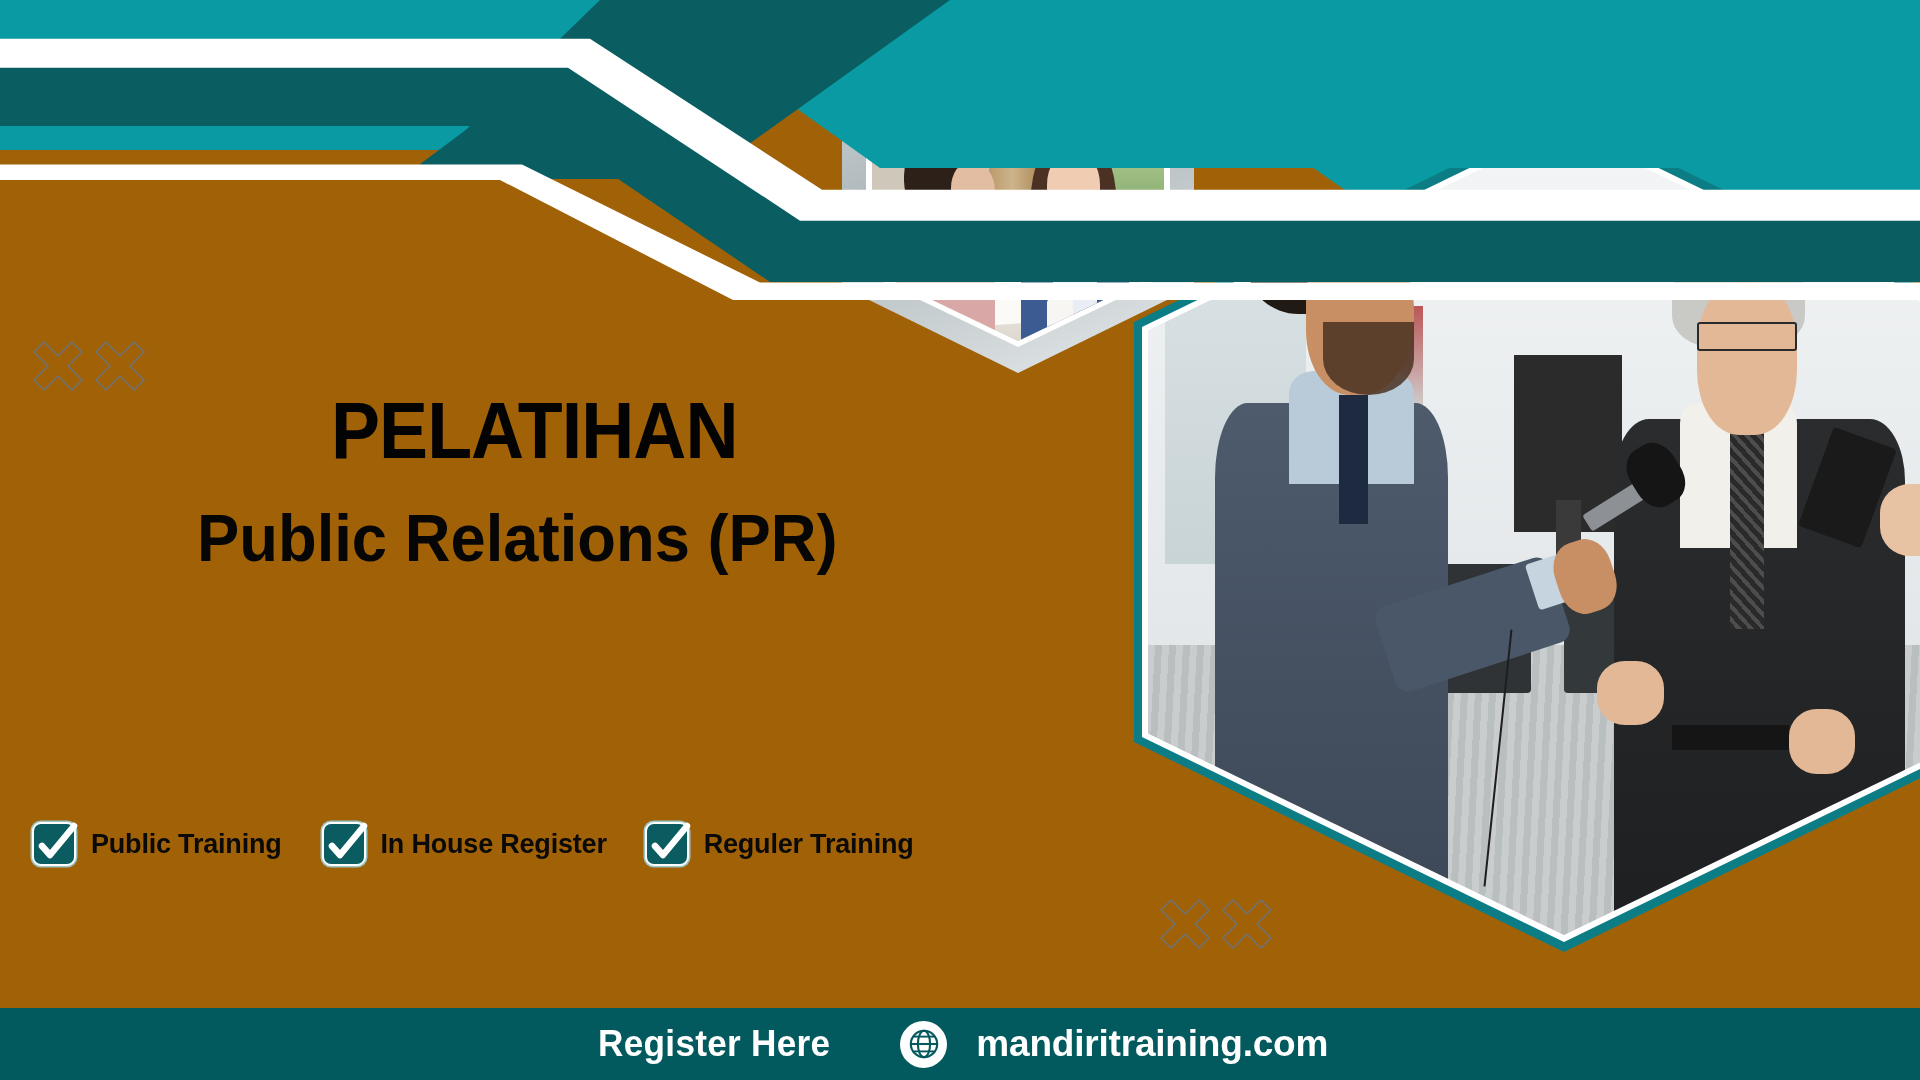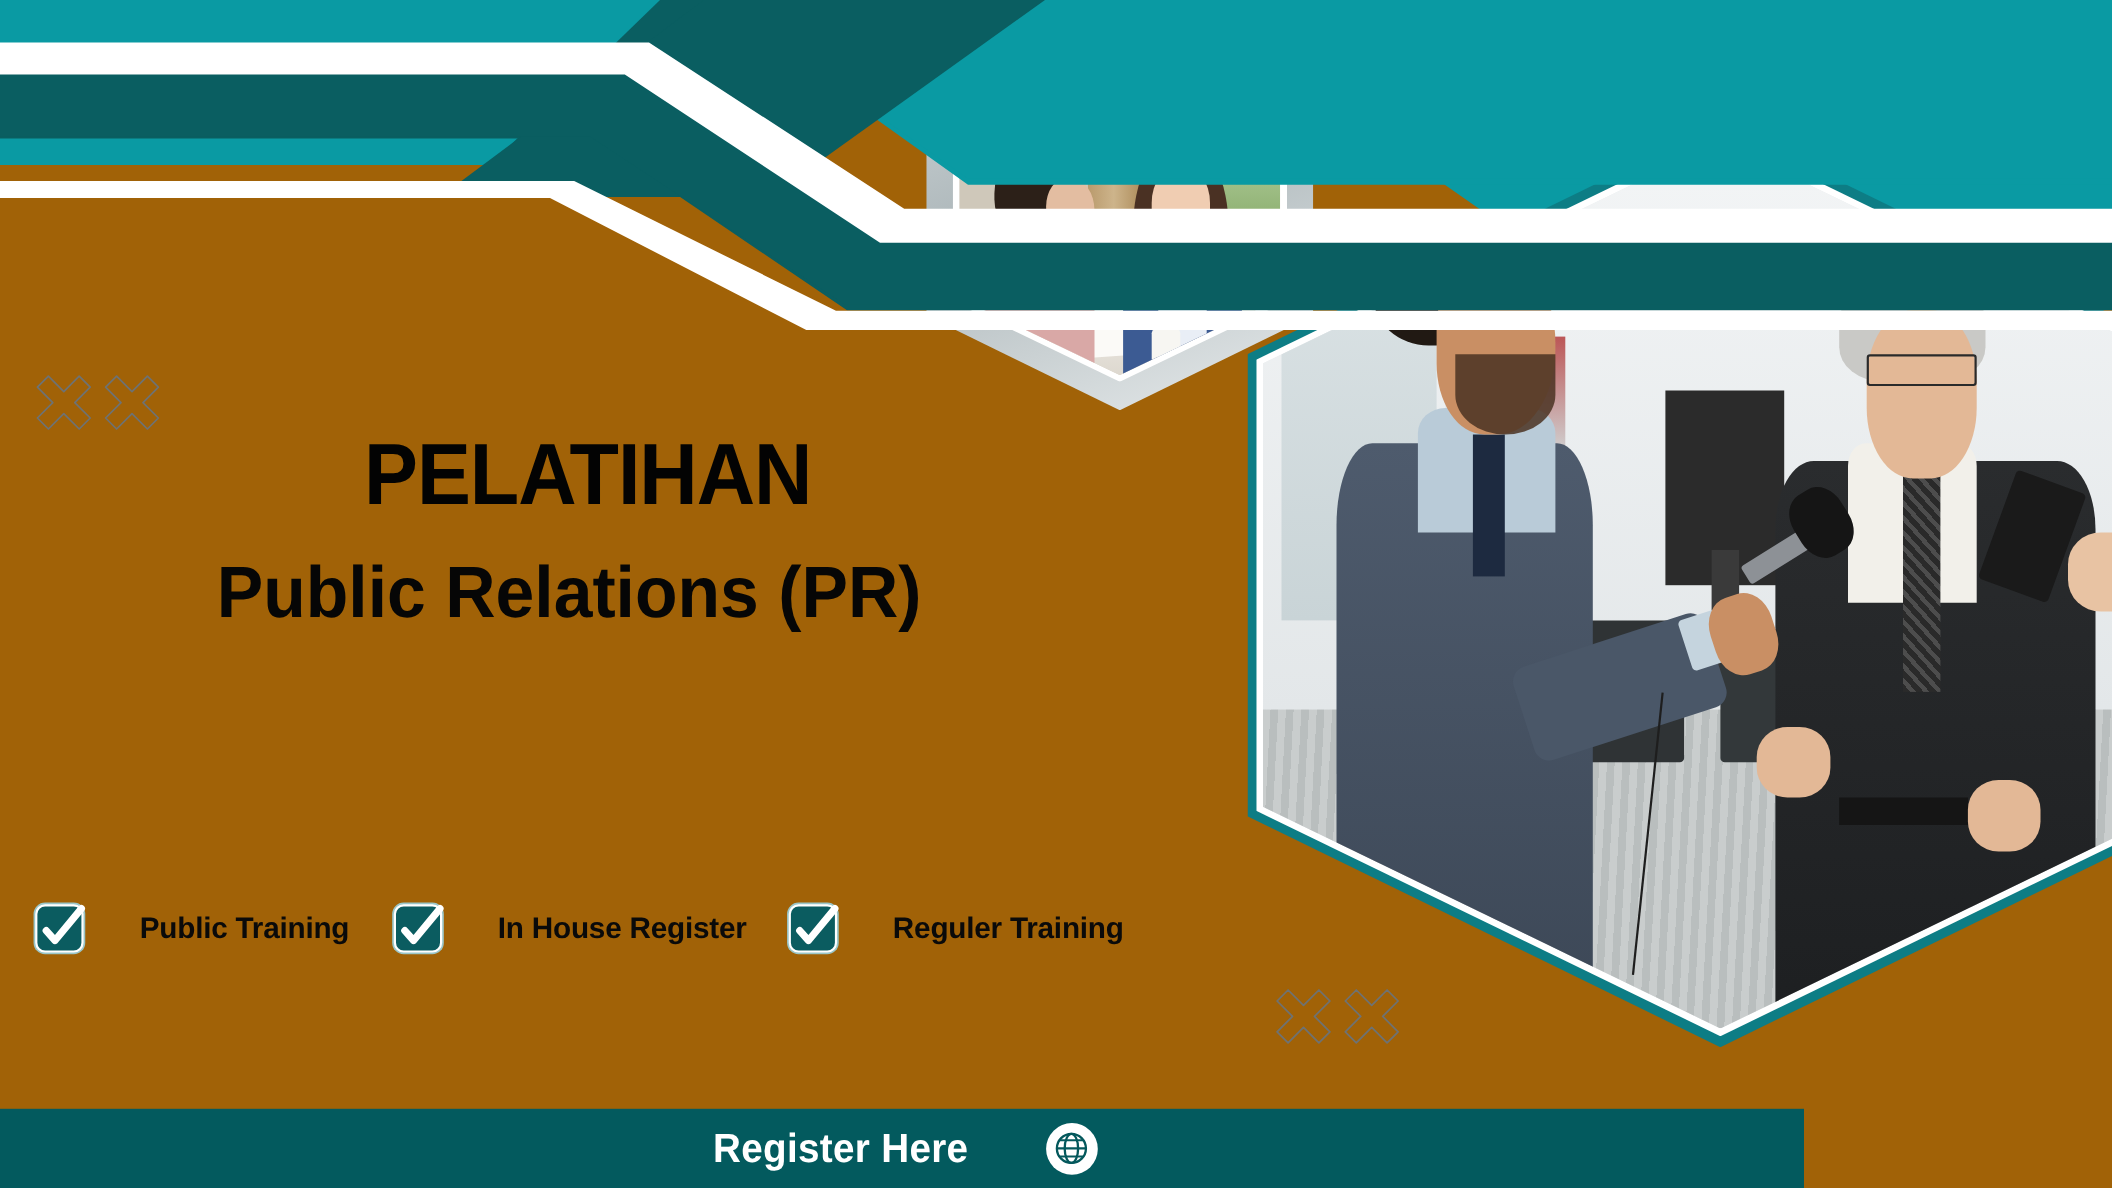--- a/index.html
+++ b/index.html
@@ -187,21 +187,21 @@
     transform-origin:left center;
     white-space:nowrap;
   }
 
   
   .checks {
     position:absolute; left:32px; top:822px;
     display:flex; align-items:center; gap:0;
     white-space:nowrap;
   }
-  .check-item { display:flex; align-items:center;gap:36px; }
+  .check-item { display:flex; align-items:center; }
   .check-item.it0 { margin-right:40px; }
   .check-item.it1 { margin-right:38px; }
   .check-box {
     position:relative;
     width:44px; height:44px;
     border-radius:9px;
     background:#0b5c60;
     border:2.5px solid #ffffff;
     box-shadow:0 0 0 1.5px #9bc6c8;
     display:inline-block;
@@ -213,21 +213,21 @@
     font-family:"Liberation Sans", sans-serif;
     font-weight:bold;
     font-size:27px;
     color:#0a0a0a;
     letter-spacing:-0.2px;
   }
 
   
   .footer {
     position:absolute; left:0; bottom:0;
-    width:1640px; height:72px;
+    width:1920px; height:72px;
     background:#035a5e;
     display:flex; align-items:center; justify-content:center;
   }
   .footer-inner { display:flex; align-items:center; }
   .register {
     font-family:"Liberation Sans", sans-serif;
     font-weight:bold;
     font-size:37px;
     color:#ffffff;
     letter-spacing:0.3px;
@@ -405,16 +405,17 @@
       <span class="register">Register Here</span>
       <span class="globe-icon">
         <svg width="34" height="34" viewBox="0 0 34 34">
           <circle cx="17" cy="17" r="13.2" fill="none" stroke="#04585c" stroke-width="2.1"></circle>
           <ellipse cx="17" cy="17" rx="6.1" ry="13.2" fill="none" stroke="#04585c" stroke-width="2.1"></ellipse>
           <line x1="3.8" y1="17" x2="30.2" y2="17" stroke="#04585c" stroke-width="2.1"></line>
           <line x1="6.0" y1="9.6" x2="28.0" y2="9.6" stroke="#04585c" stroke-width="1.9"></line>
           <line x1="6.0" y1="24.4" x2="28.0" y2="24.4" stroke="#04585c" stroke-width="1.9"></line>
         </svg>
       </span>
+      <span class="site">mandiritraining.com</span>
     </div>
   </div>
 
 </div>
 
 </body></html>

